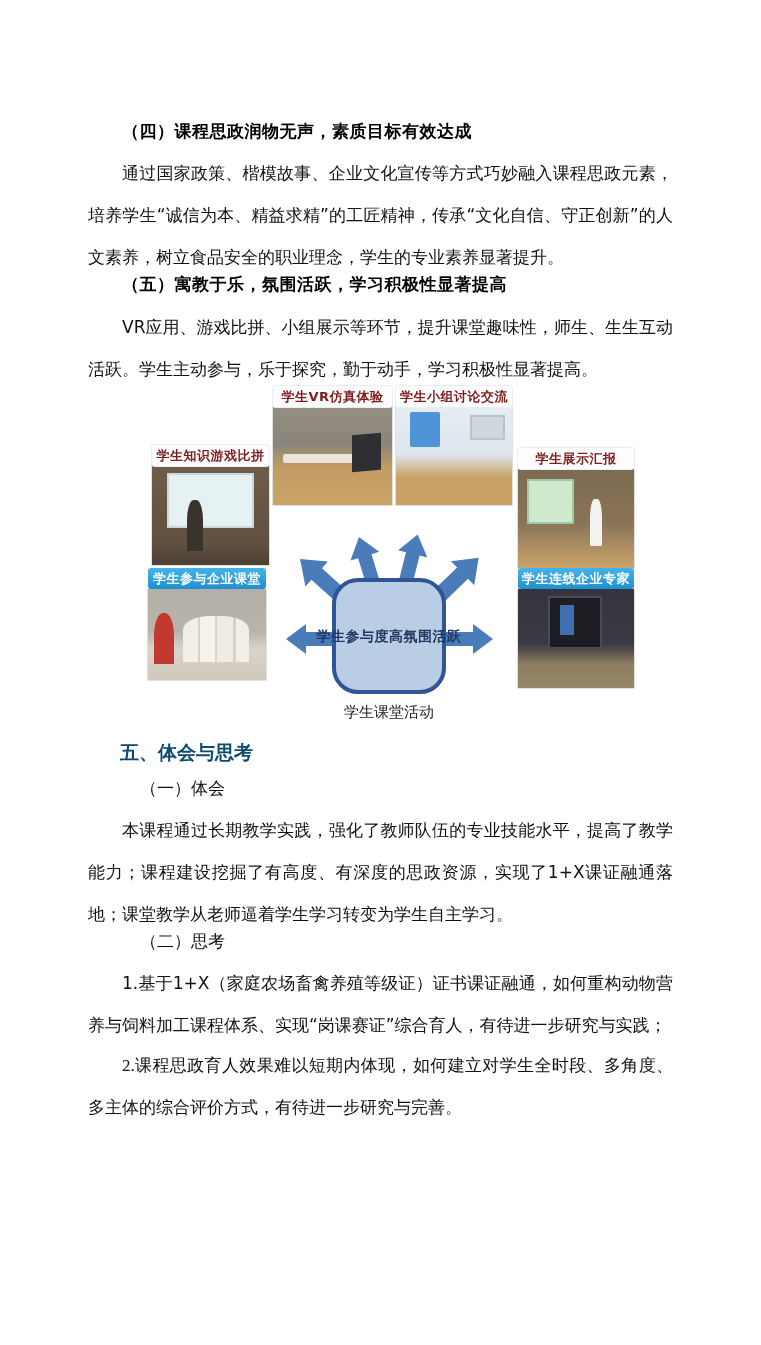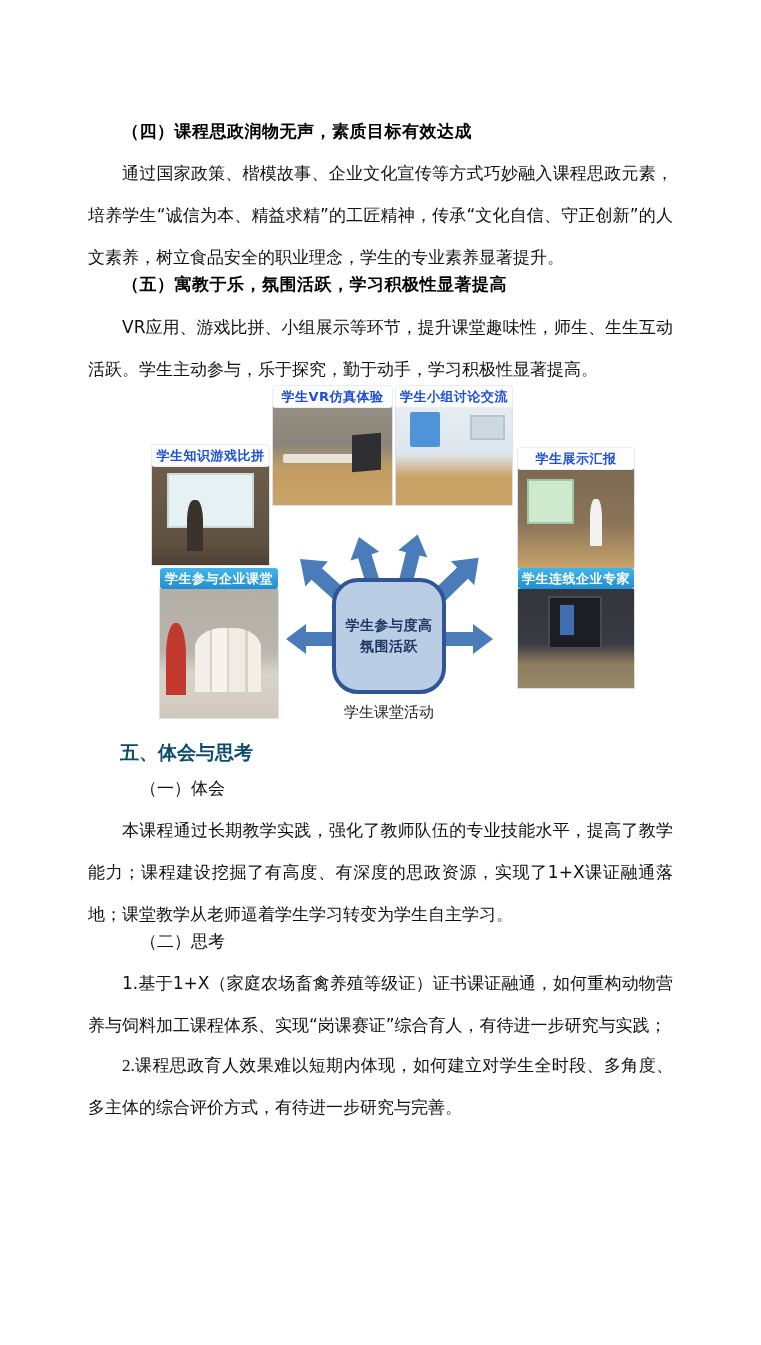--- a/index.html
+++ b/index.html
@@ -45,30 +45,30 @@
   .diagram { position:absolute; left:140px; top:383px; width:520px; height:345px; }
   .arrows { position:absolute; left:0; top:0; width:520px; height:337px; }
 
   .photo { position:absolute; }
   .band {
     position:relative; z-index:2; height:21px;
     display:flex; align-items:center; justify-content:center;
     font-size:13px; font-weight:bold; border-radius:3px;
     letter-spacing:0.5px; white-space:nowrap;
   }
-  .band-white { background:#fdfdfd; color:#1d4ed8; box-shadow:0 0 0 1px #e8eef5; }
+  .band-white { background:#fdfdfd; color:#7f1d1d; box-shadow:0 0 0 1px #e8eef5; }
   .band-cyan  { background:linear-gradient(180deg,#43b4e9 0%,#1f8fd0 100%); color:#ffffff; }
   .pic { position:absolute; top:21px; left:0; right:0; bottom:0; overflow:hidden; box-shadow:0 0 0 1px rgba(0,0,0,.12); }
   .pic::before, .pic::after { content:""; position:absolute; }
 
   #ph-vr        { left:133px; top:3px;   width:119px; height:119px; }
   #ph-disc      { left:256px; top:3px;   width:116px; height:119px; }
   #ph-game      { left:12px;  top:62px;  width:117px; height:120px; }
   #ph-present   { left:378px; top:65px;  width:116px; height:120px;text-align:center; }
-  #ph-company   { left:20px;  top:185px; width:118px; height:150px; }
+  #ph-company   { left:8px;  top:185px; width:118px; height:112px; }
   #ph-expert    { left:378px; top:185px; width:116px; height:120px; }
 
   .pic-vr { background:linear-gradient(180deg,#948e83 0%,#8a857a 38%,#c29c63 62%,#caa366 100%); }
   .pic-vr::after { right:10%; top:28%; width:24%; height:38%; background:#2e2e33; transform:skewY(-5deg); }
   .pic-vr::before { left:8%; top:48%; width:60%; height:9%; background:#e9e4da; border-radius:2px; }
 
   .pic-disc { background:linear-gradient(180deg,#e7edf2 0%,#dde6ee 48%,#c8a164 72%,#caa366 100%); }
   .pic-disc::before { left:12%; top:5%; width:26%; height:36%; background:#4e94d6; border-radius:2px; }
   .pic-disc::after { right:6%; top:8%; width:30%; height:26%; background:#cfd8df; box-shadow:inset 0 0 0 2px #b7c4cf; }
 
@@ -86,21 +86,21 @@
      linear-gradient(90deg,#f2efe9 0 22%,#d9d2c4 22% 26%,#f6f3ec 26% 48%,#ddd6c8 48% 52%,#efece4 52% 76%,#d9d2c4 76% 80%,#f2efe9 80% 100%);
      border-radius:42% 42% 0 0 / 30% 30% 0 0; }
 
   .pic-expert { background:linear-gradient(180deg,#34343c 0%,#3a3a44 55%,#8d7c5f 76%,#97886a 100%); }
   .pic-expert::before { left:26%; top:7%; width:46%; height:54%; background:#1d1d24; box-shadow:inset 0 0 0 2px #4a4a55; }
   .pic-expert::after { left:36%; top:16%; width:12%; height:30%; background:#3f6fb0; }
 
   .center-box {
     position:absolute; left:192px; top:195px; width:114px; height:116px;
     background:#b9cde5; border:4px solid #2f5597; border-radius:26px;
-    box-sizing:border-box; display:flex; flex-direction:column;
+    box-sizing:border-box; display:flex; flex-direction:row;
     align-items:center; justify-content:center; z-index:3;
   }
   .center-box div {
     font-size:14px; font-weight:bold; color:#1f3864; line-height:21px;
     letter-spacing:0.5px; white-space:nowrap;
   }
   .diagram-caption {
     position:absolute; left:149px; top:320px; width:200px;
     text-align:center; font-size:15px; color:#1a1a1a;
   }

